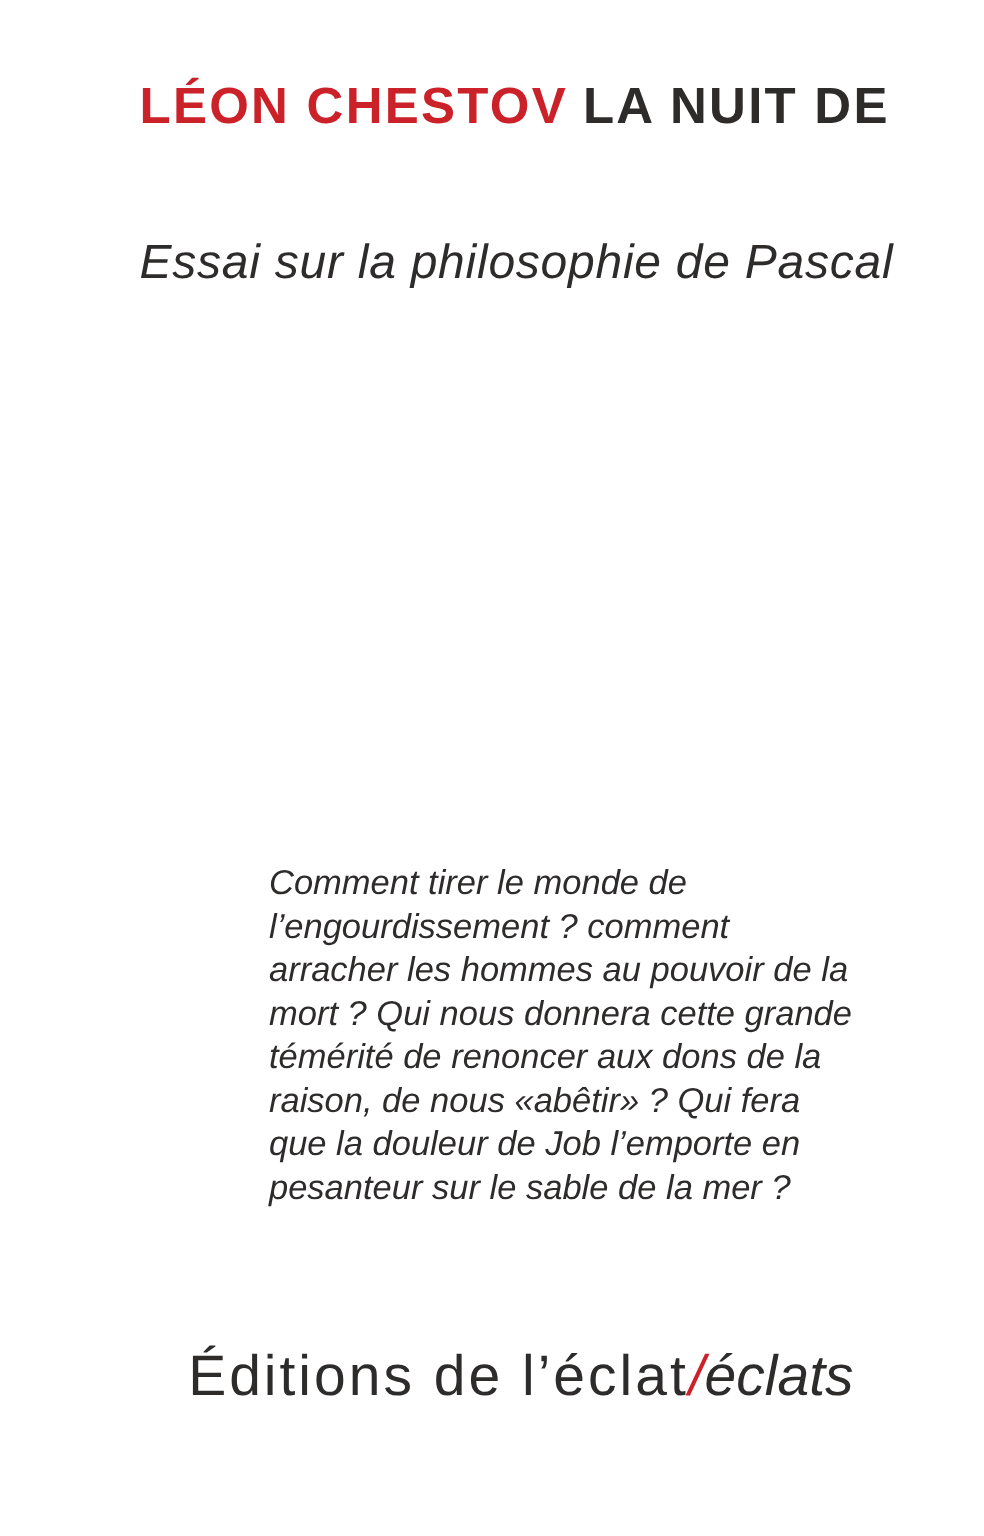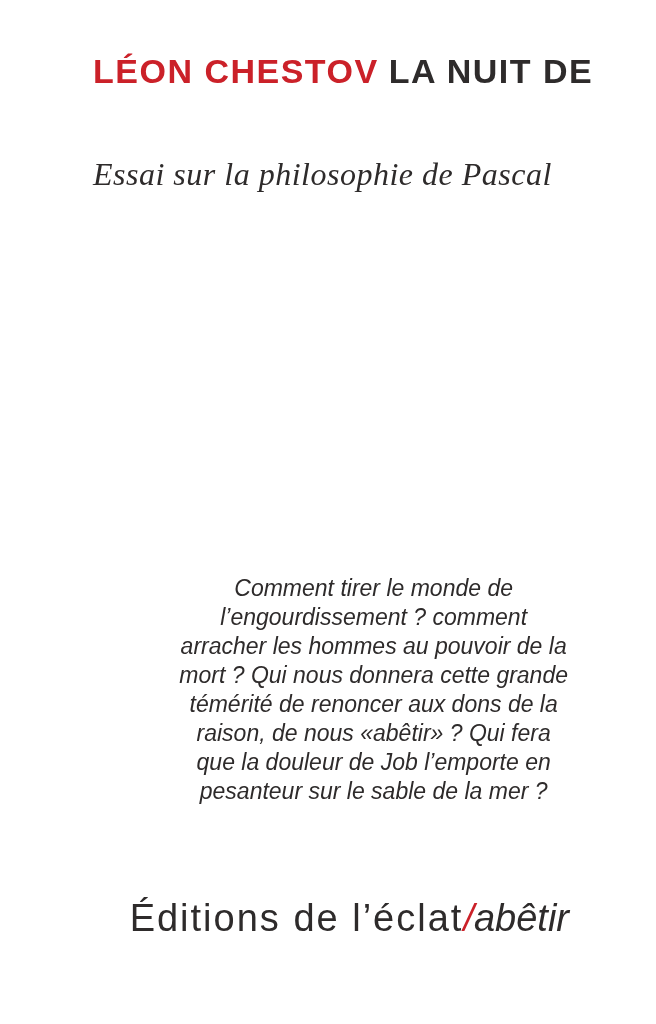--- a/index.html
+++ b/index.html
@@ -34,31 +34,30 @@
   .subtitle {
     position: absolute;
     left: 70px;
     top: 154px;
     font-style: italic;
     font-size: 32px;
     line-height: 40px;
     letter-spacing: 0.5px;
     color: #2e2b2b;
     white-space: nowrap;
-    font-family: Liberation Serif, serif;
   }
   .quote {
     position: absolute;
     right: 65px;
     top: 574px;
     font-style: italic;
     font-size: 23px;
     line-height: 29px;
     color: #2e2b2b;
-    text-align: center;
+    text-align: left;
     white-space: pre-line;
   }
   .publisher {
     position: absolute;
     right: 64px;
     top: 896px;
     font-size: 38px;
     line-height: 44px;
     color: #2e2b2b;
     white-space: nowrap;
@@ -91,16 +90,16 @@
   <div class="quote">Comment tirer le monde de
 l’engourdissement ? comment
 arracher les hommes au pouvoir de la
 mort ? Qui nous donnera cette grande
 témérité de renoncer aux dons de la
 raison, de nous «abêtir» ? Qui fera
 que la douleur de Job l’emporte en
 pesanteur sur le sable de la mer ?</div>
 
   <div class="publisher">
-    <span class="publisher-name">Éditions de l’éclat</span><span class="publisher-separator">/</span><span class="publisher-collection">abêtir</span>
+    <span class="publisher-name">Éditions de l’éclat</span><span class="publisher-separator">/</span><span class="publisher-collection">éclats</span>
   </div>
 
 </div>
 
 </body></html>

